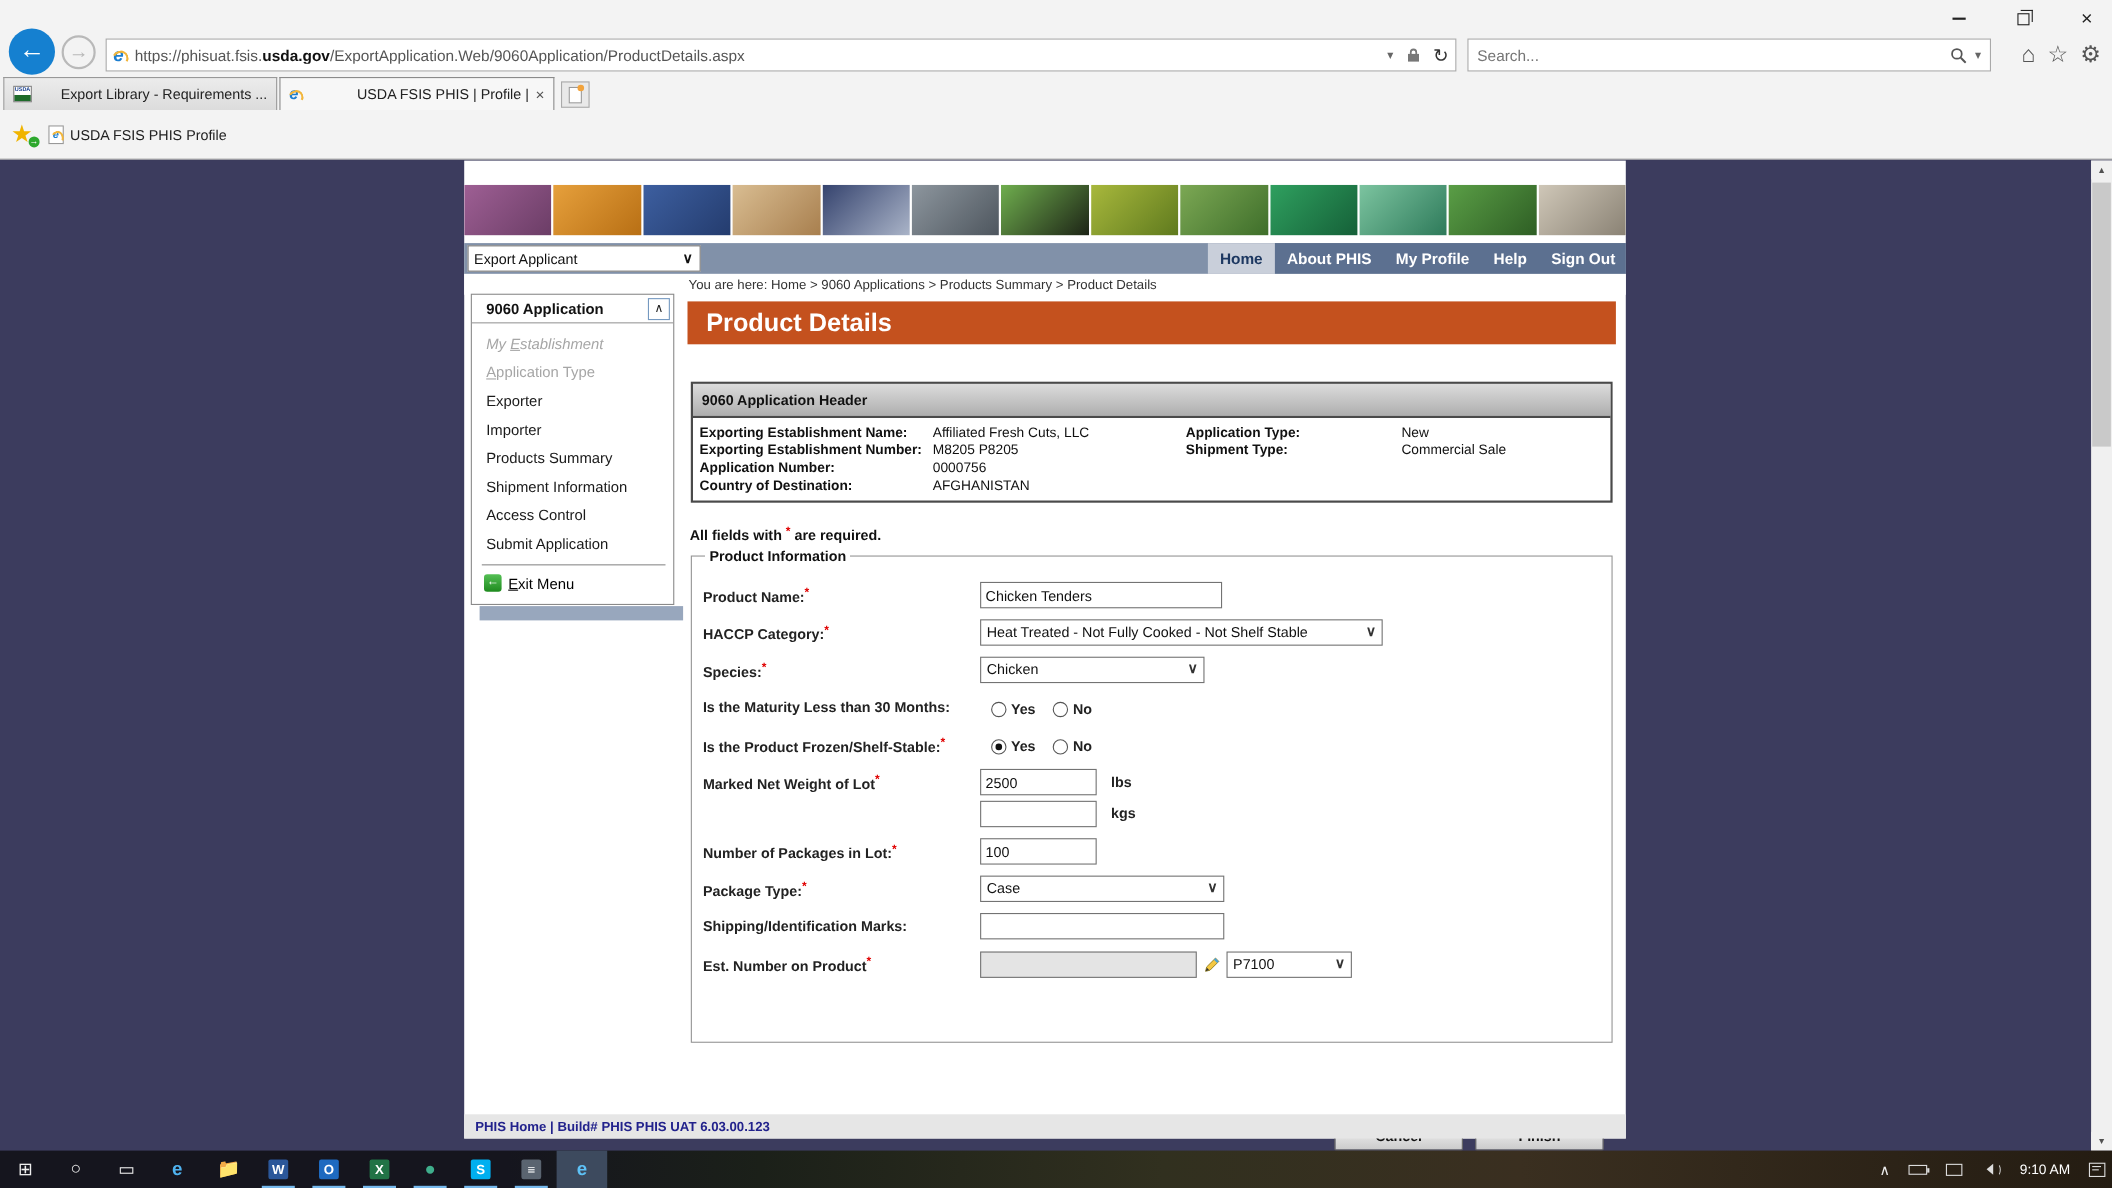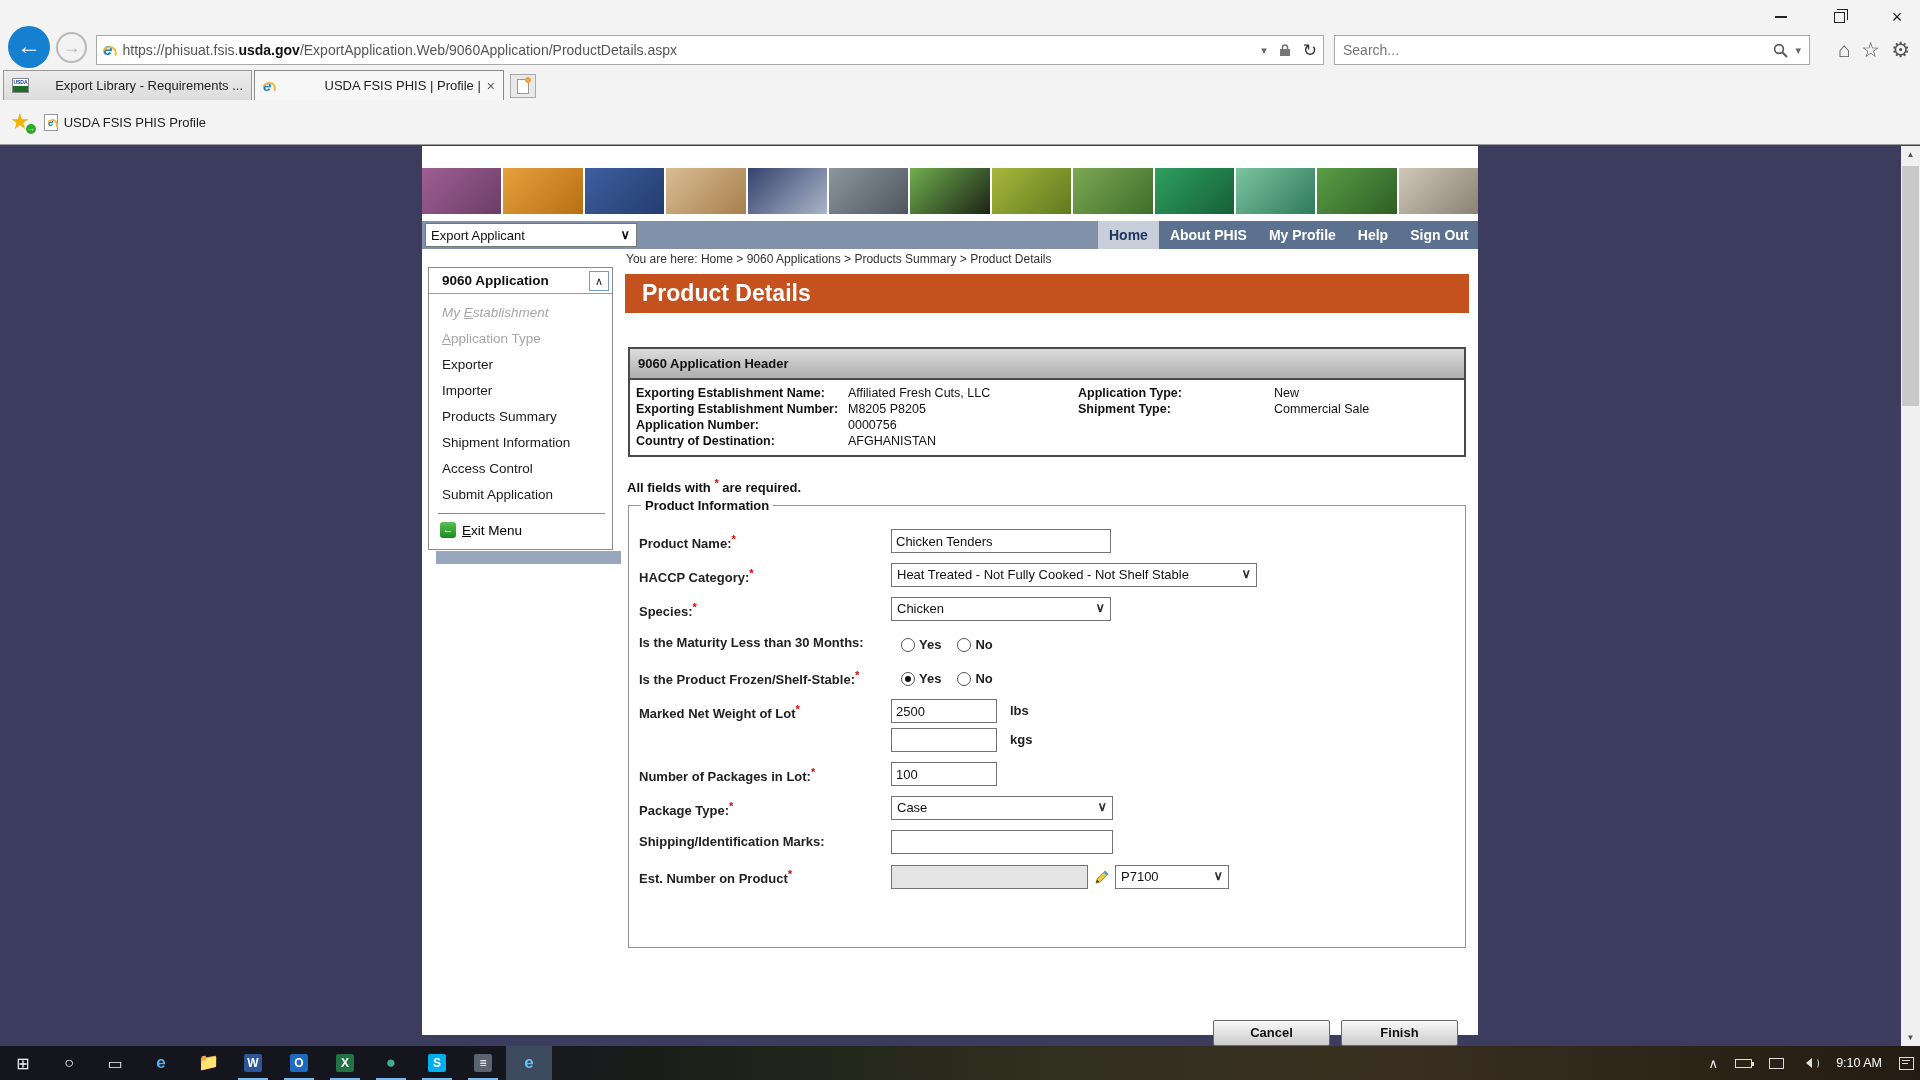--- a/index.html
+++ b/index.html
@@ -348,21 +348,21 @@
         <div class="frow">
           <span class="flabel"><span>HACCP Category:</span><span class="req">*</span></span>
           <div class="sel" style="width:366px">
             <span>Heat Treated - Not Fully Cooked - Not Shelf Stable</span>
             <span class="chev">∨</span>
           </div>
         </div>
 
         <div class="frow">
           <span class="flabel"><span>Species:</span><span class="req">*</span></span>
-          <div class="sel" style="width:220px">
+          <div class="sel" style="width:204px">
             <span>Chicken</span>
             <span class="chev">∨</span>
           </div>
         </div>
 
         <div class="frow" style="margin-top:4px">
           <span class="flabel" style="width:262px"><span>Is the Maturity Less than 30 Months:</span></span>
           <span class="radio-group" id="maturity-radios">
               <span class="radio-opt">
                 <span class="rcirc"></span>
@@ -432,20 +432,23 @@
               <span>P7100</span>
               <span class="chev">∨</span>
             </div>
           </span>
         </div>
       </fieldset>
 
       <div class="btn" id="btn-cancel">Cancel</div>
       <div class="btn" id="btn-finish">Finish</div>
 
+      <div id="page-footer">
+        <span>PHIS Home | Build# PHIS PHIS UAT 6.03.00.123</span>
+      </div>
     </div>
 
     <div id="scrollbar">
       <div class="sb-arrow" id="sb-up">▲</div>
       <div id="sb-thumb"></div>
       <div class="sb-arrow" id="sb-down">▼</div>
     </div>
   </div>
 
   <div id="taskbar">

